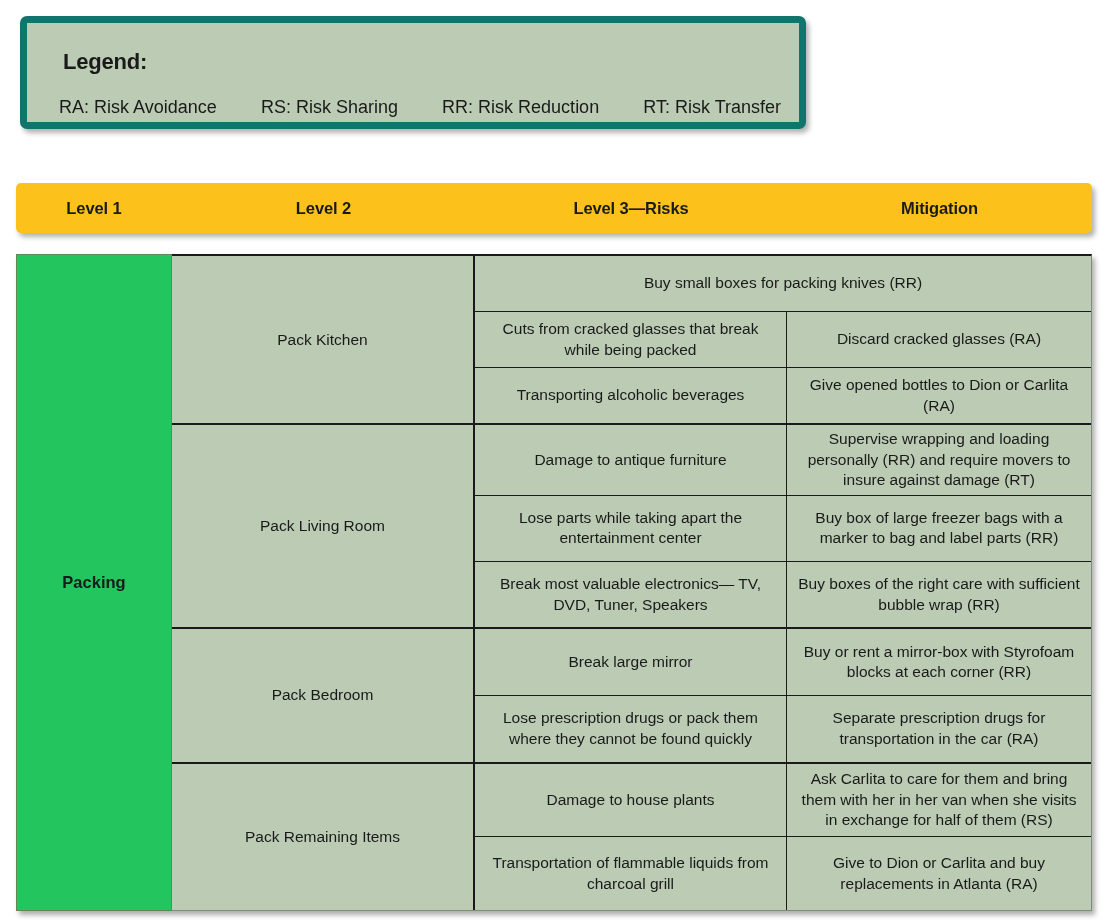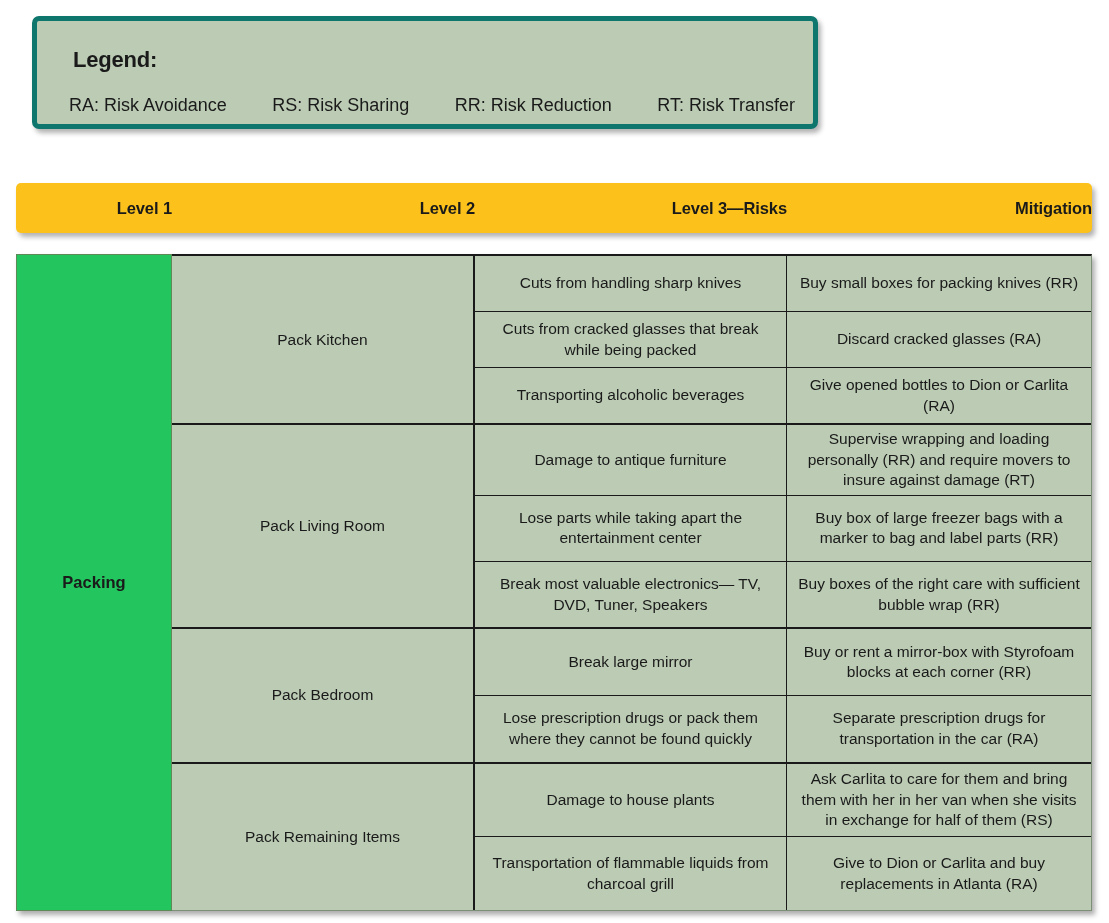--- a/index.html
+++ b/index.html
@@ -12,26 +12,26 @@
     height: 923px;
     font-family: "Liberation Sans", sans-serif;
     color: #1a1a1a;
     position: relative;
     overflow: hidden;
   }
 
   
   #legend-panel {
     position: absolute;
-    left: 32px;
+    left: 20px;
     top: 16px;
     width: 786px;
     height: 113px;
     background: #bcccb4;
-    border: 5px solid #0f766e;
+    border: 7px solid #0f766e;
     border-radius: 7px;
     box-sizing: border-box;
     box-shadow: 3px 4px 5px rgba(0,0,0,0.30);
   }
   #legend-title {
     position: absolute;
     left: 36px;
     top: 26px;
     font-size: 22px;
     font-weight: bold;
@@ -58,21 +58,21 @@
     background: #fcc21b;
     border-radius: 5px;
     box-sizing: border-box;
     box-shadow: 3px 4px 5px rgba(0,0,0,0.30);
     display: flex;
     align-items: center;
   }
   .hcell {
     font-size: 16.5px;
     font-weight: bold;
-    text-align: right;
+    text-align: center;
     letter-spacing: -0.1px;
   }
   .hcell.c1 { width: 156px; }
   .hcell.c2 { width: 303px; }
   .hcell.c3 { width: 312px; }
   .hcell.c4 { width: 305px; }
 
   
   #matrix {
     position: absolute;
@@ -197,21 +197,20 @@
   <div id="level1-col">
     <span id="level1-label">Packing</span>
   </div>
 
   <div id="groups">
 
     <div class="group g0">
       <div class="group-label">Pack Kitchen</div>
       <div class="group-rows">
         <div class="row">
-          <div class="cell-risk">Cuts from handling sharp knives</div>
           <div class="cell-mit">Buy small boxes for packing knives (RR)</div>
         </div>
         <div class="row">
           <div class="cell-risk">Cuts from cracked glasses that break while being packed</div>
           <div class="cell-mit">Discard cracked glasses (RA)</div>
         </div>
         <div class="row">
           <div class="cell-risk">Transporting alcoholic beverages</div>
           <div class="cell-mit">Give opened bottles to Dion or Carlita (RA)</div>
         </div>

